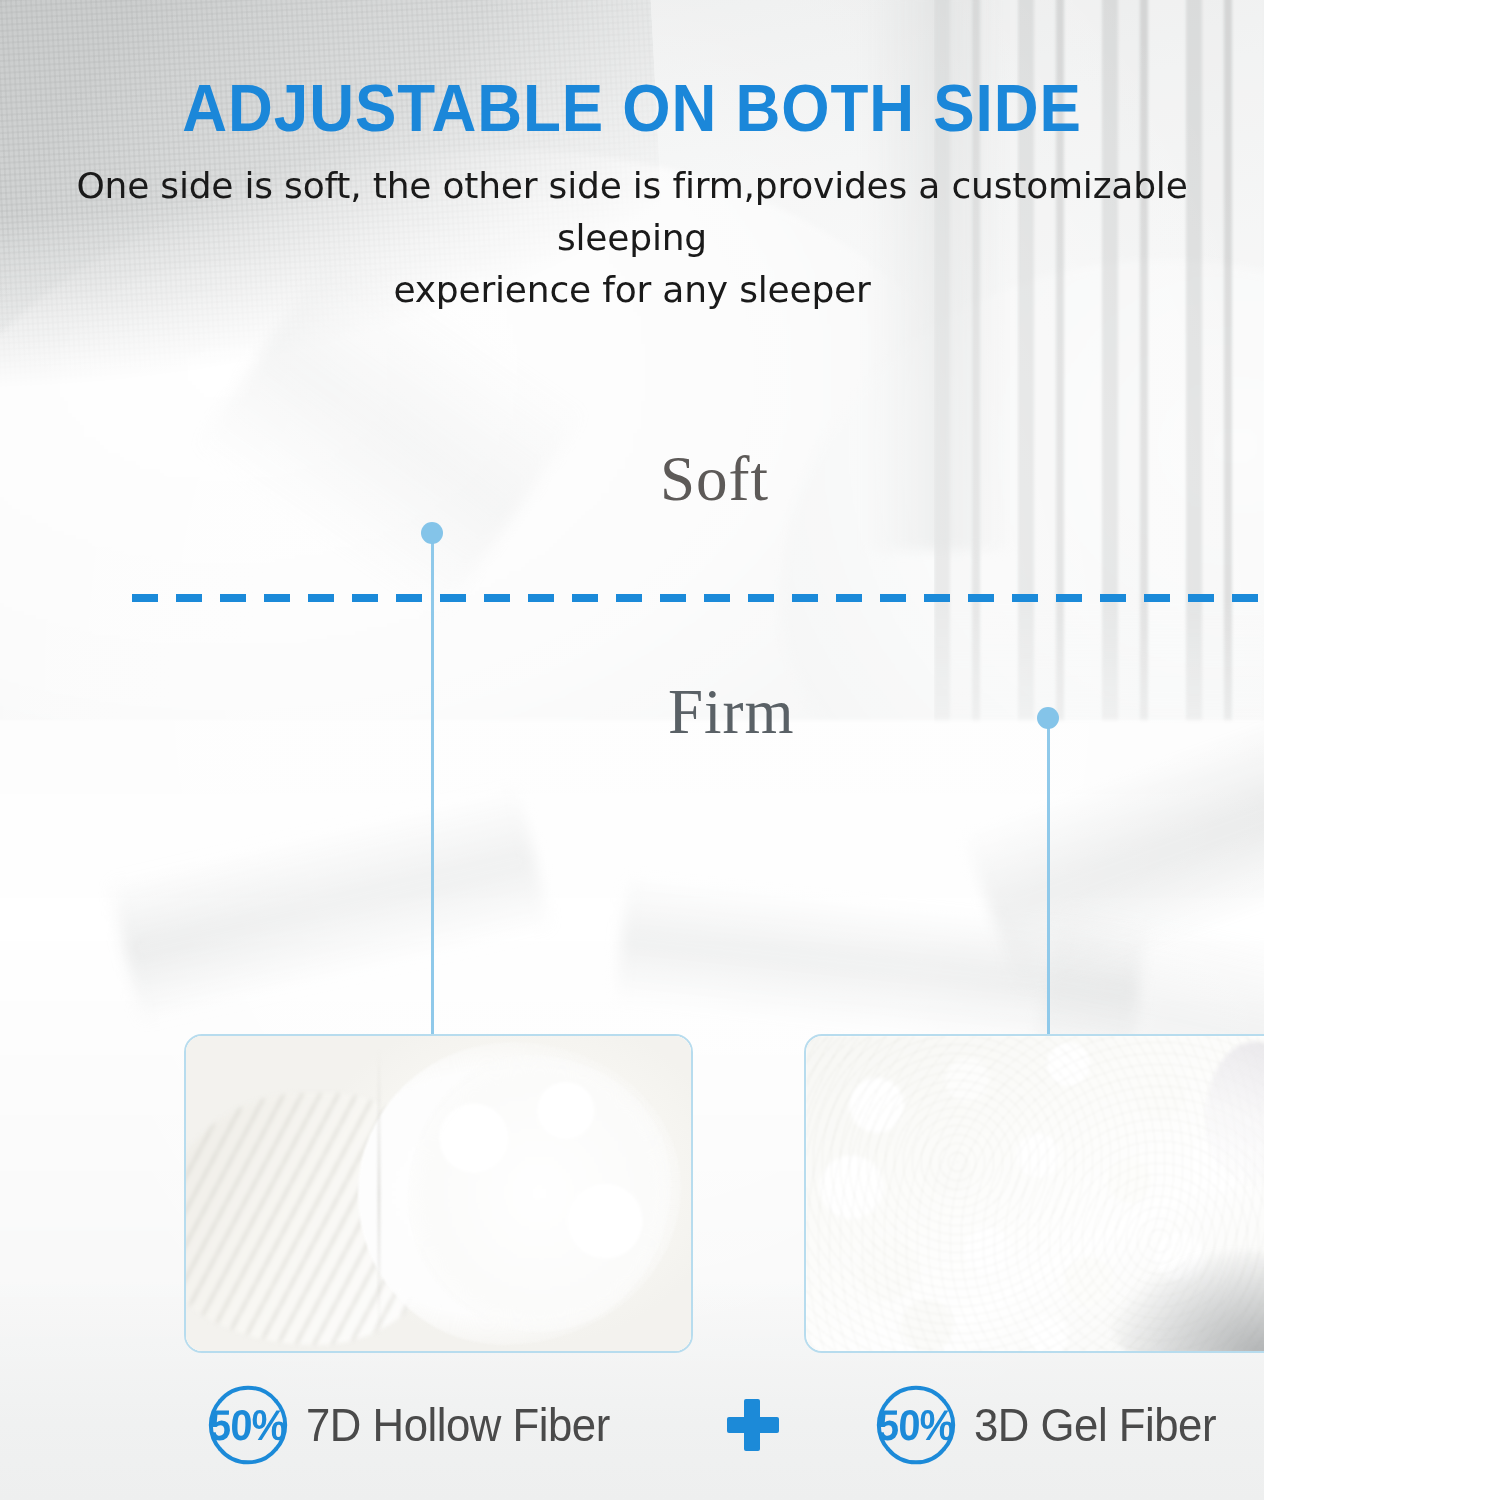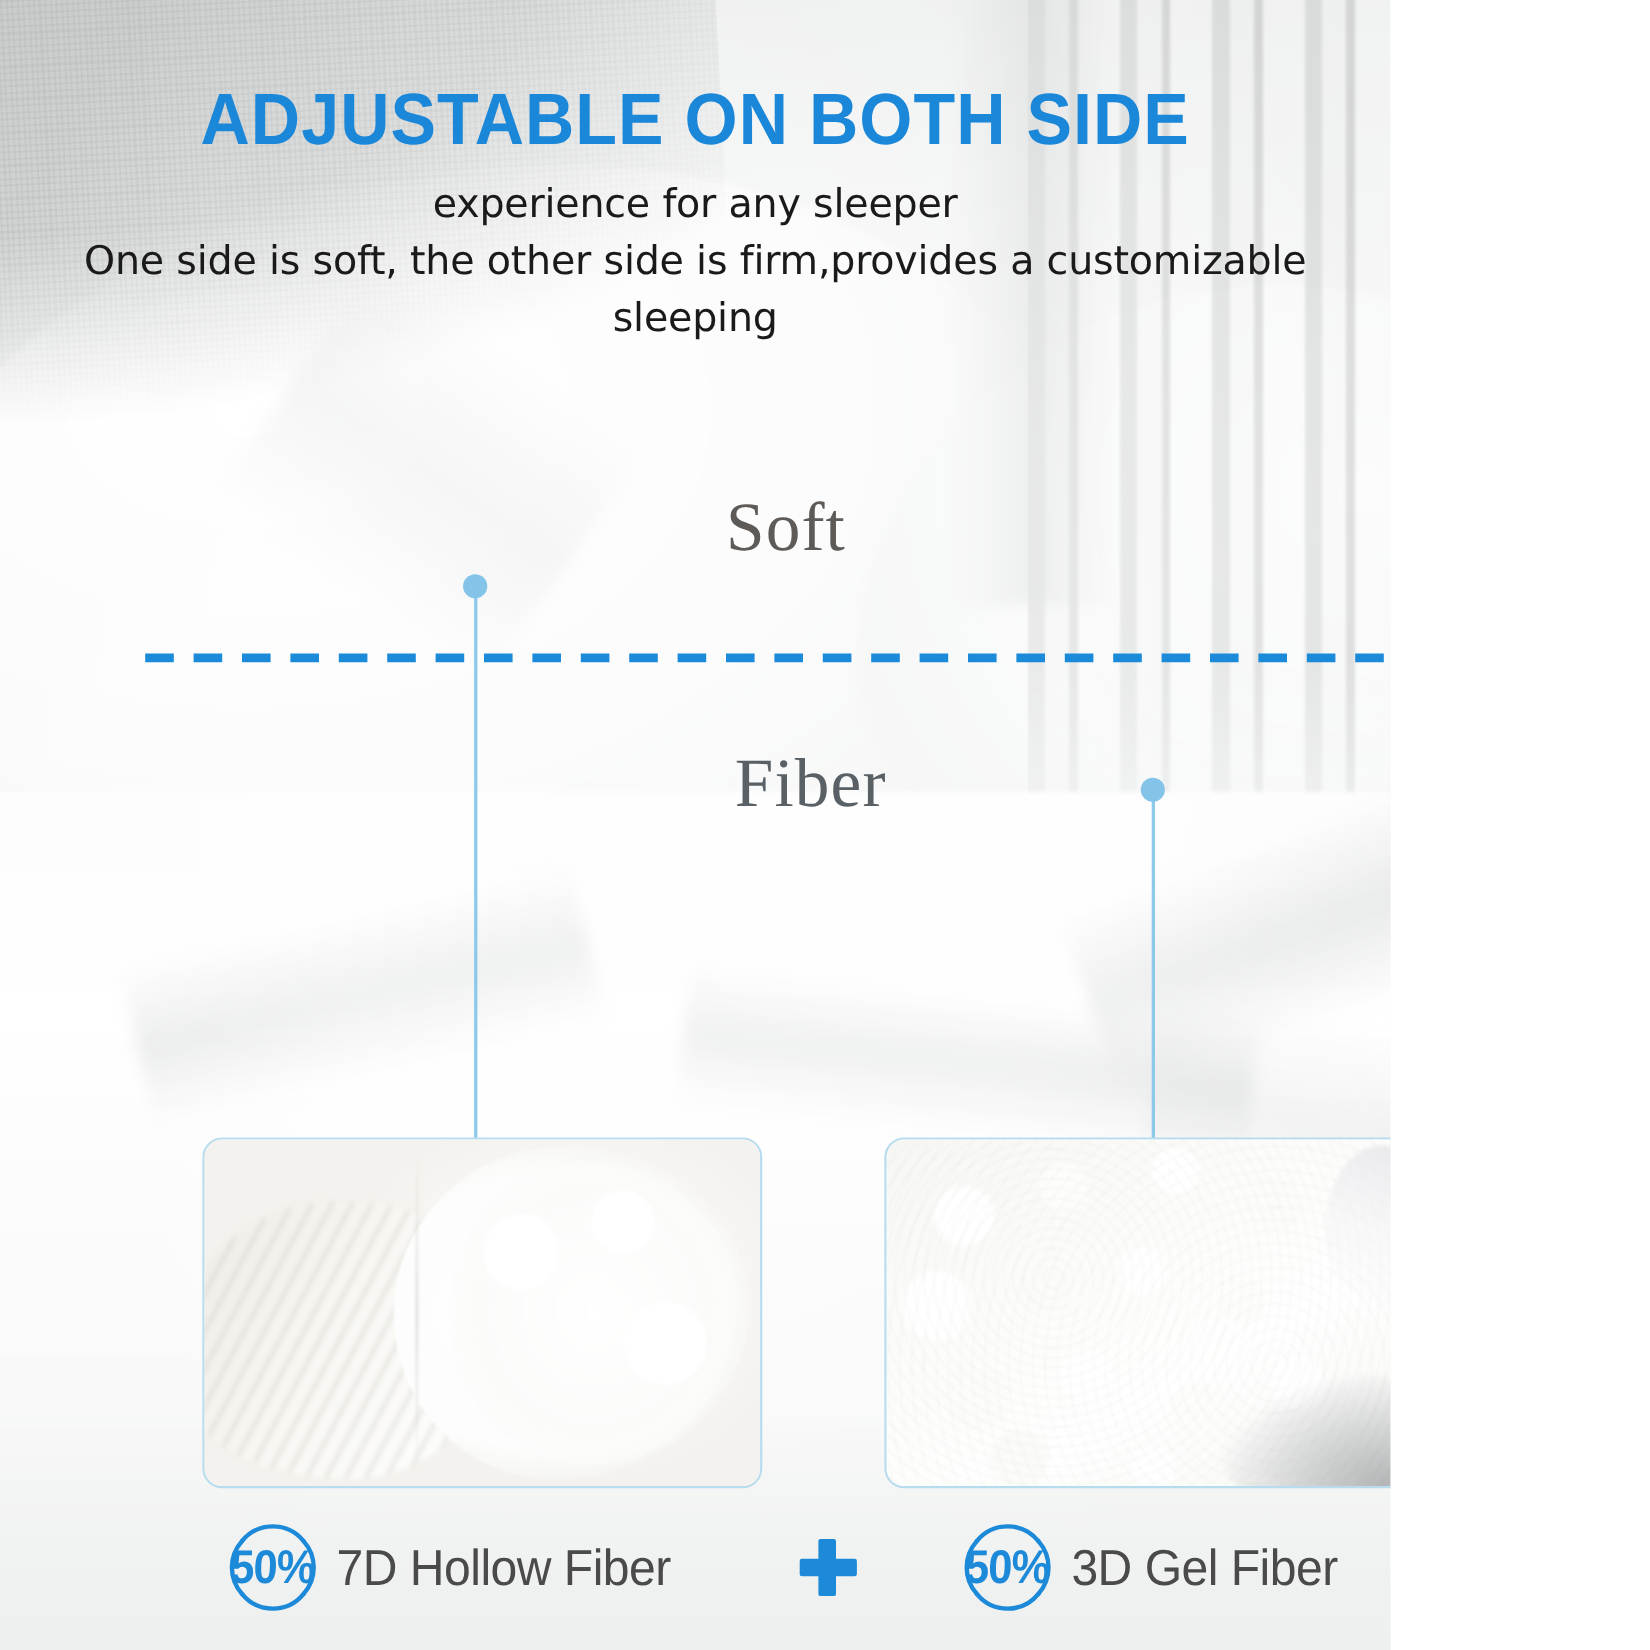--- a/index.html
+++ b/index.html
@@ -342,22 +342,22 @@
     <div class="bg-crease crease2"></div>
     <div class="bg-crease crease3"></div>
     <div class="bg-crease crease4"></div>
     <div class="bg-crease crease5"></div>
     <div class="bg-vignette"></div>
     <div class="bg-bottomfade"></div>
   </div>
 
   <div class="headline">ADJUSTABLE ON BOTH SIDE</div>
   <div class="subline">
+    <div>One side is soft, the other side is firm,provides a customizable sleeping</div>
     <div>experience for any sleeper</div>
-    <div>One side is soft, the other side is firm,provides a customizable sleeping</div>
   </div>
 
   <div id="pillow-diagram">
     <svg viewBox="0 0 1290 520" preserveAspectRatio="none" aria-hidden="true">
       <defs>
         <clipPath id="clip-soft">
           <rect x="0" y="0" width="1290" height="258"></rect>
         </clipPath>
         <clipPath id="clip-firm">
           <rect x="0" y="258" width="1290" height="262"></rect>
@@ -387,21 +387,21 @@
         <use href="#pillow-path" fill="url(#grad-firm)"></use>
       </g>
 
       <use href="#pillow-path" fill="none" stroke="#1b8ad9" stroke-width="9" stroke-linejoin="round" stroke-linecap="round"></use>
 
       <line x1="22" y1="258" x2="1266" y2="258" stroke="#1b8ad9" stroke-width="8" stroke-dasharray="26 18" stroke-linecap="butt"></line>
     </svg>
   </div>
 
   <div class="pillow-label" id="label-soft">Soft</div>
-  <div class="pillow-label" id="label-firm">Fiber</div>
+  <div class="pillow-label" id="label-firm">Firm</div>
 
   <div class="connector" id="connector-left"></div>
   <div class="connector-dot" id="dot-left"></div>
   <div class="connector" id="connector-right"></div>
   <div class="connector-dot" id="dot-right"></div>
 
   <div class="fiber-card" id="card-left">
     <div class="tex-hollow"></div>
     <div class="hollow-edge"></div>
     <div class="hollow-fluff"></div>

